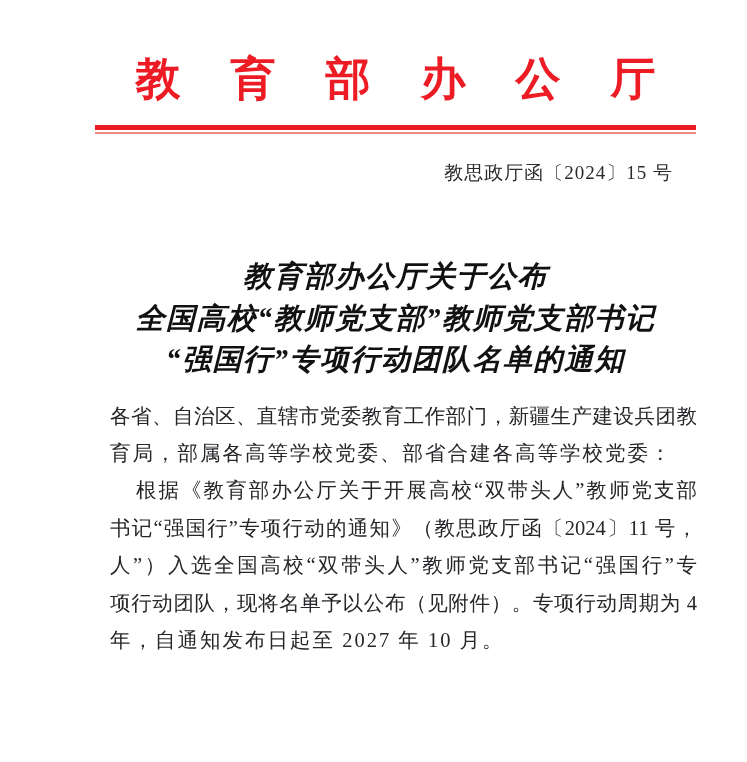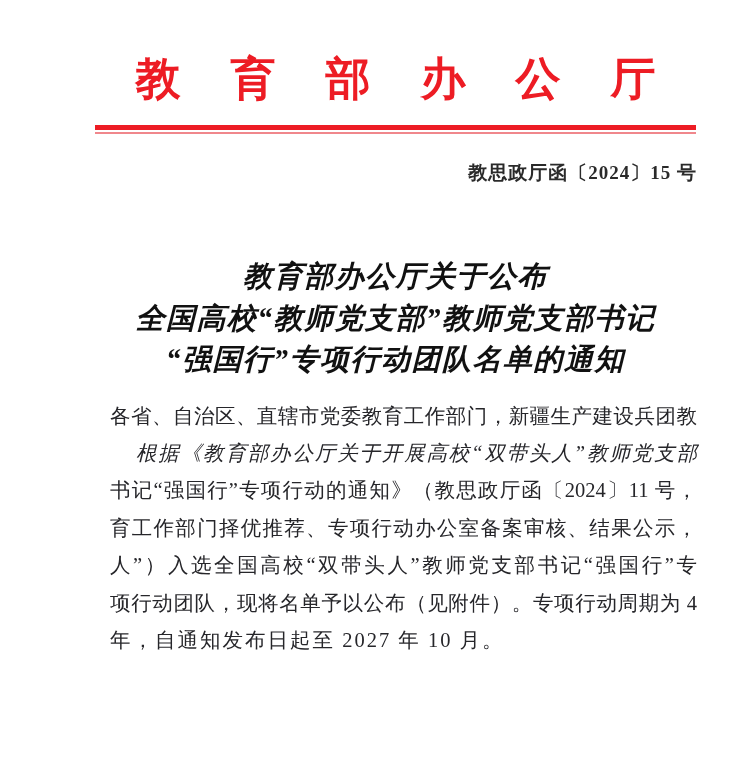--- a/index.html
+++ b/index.html
@@ -41,27 +41,26 @@
     height: 5px;
     background: #ed1c24;
   }
   .divider-thin {
     height: 2px;
     margin-top: 2px;
     background: #f0878c;
   }
   
   .doc-number {
-    margin: 25px 72px 0 72px;
+    margin: 25px 96px 0 72px;
     text-align: right;
     font-size: 19px;
     line-height: 27px;
     color: #2a2a2a;
     letter-spacing: 1px;
-    font-weight: bold;
   }
   
   .title {
     margin-top: 70px;
     text-align: center;
     font-weight: bold;
     color: #111111;
   }
   .title-line {
     font-size: 29px;
@@ -86,21 +85,20 @@
     text-align: justify;
     text-align-last: justify;
     text-justify: inter-character;
   }
   .bline.left {
     text-align: left;
     letter-spacing: 2px;
   }
   .bline.indent {
     text-indent: 26px;
-    font-style: italic;
   }
 </style>
 </head>
 <body>
 
 <div class="page">
 
   <div class="org-header">
     <span class="org-text">教育部办公厅</span>
   </div>
@@ -113,21 +111,21 @@
   <div class="doc-number">教思政厅函〔2024〕15 号</div>
 
   <div class="title">
     <div class="title-line">教育部办公厅关于公布</div>
     <div class="title-line">全国高校“教师党支部”教师党支部书记</div>
     <div class="title-line">“强国行”专项行动团队名单的通知</div>
   </div>
 
   <div class="body-text">
     <div class="bline just">各省、自治区、直辖市党委教育工作部门，新疆生产建设兵团教</div>
+    <div class="bline left">育局，部属各高等学校党委、部省合建各高等学校党委：</div>
     <div class="bline just indent">根据《教育部办公厅关于开展高校“双带头人”教师党支部</div>
     <div class="bline just">书记“强国行”专项行动的通知》（教思政厅函〔2024〕11 号，</div>
-    <div class="bline just">育工作部门择优推荐、专项行动办公室备案审核、结果公示，</div>
     <div class="bline just">人”）入选全国高校“双带头人”教师党支部书记“强国行”专</div>
     <div class="bline just">项行动团队，现将名单予以公布（见附件）。专项行动周期为 4</div>
     <div class="bline left">年，自通知发布日起至 2027 年 10 月。</div>
   </div>
 
 </div>
 
 </body></html>

